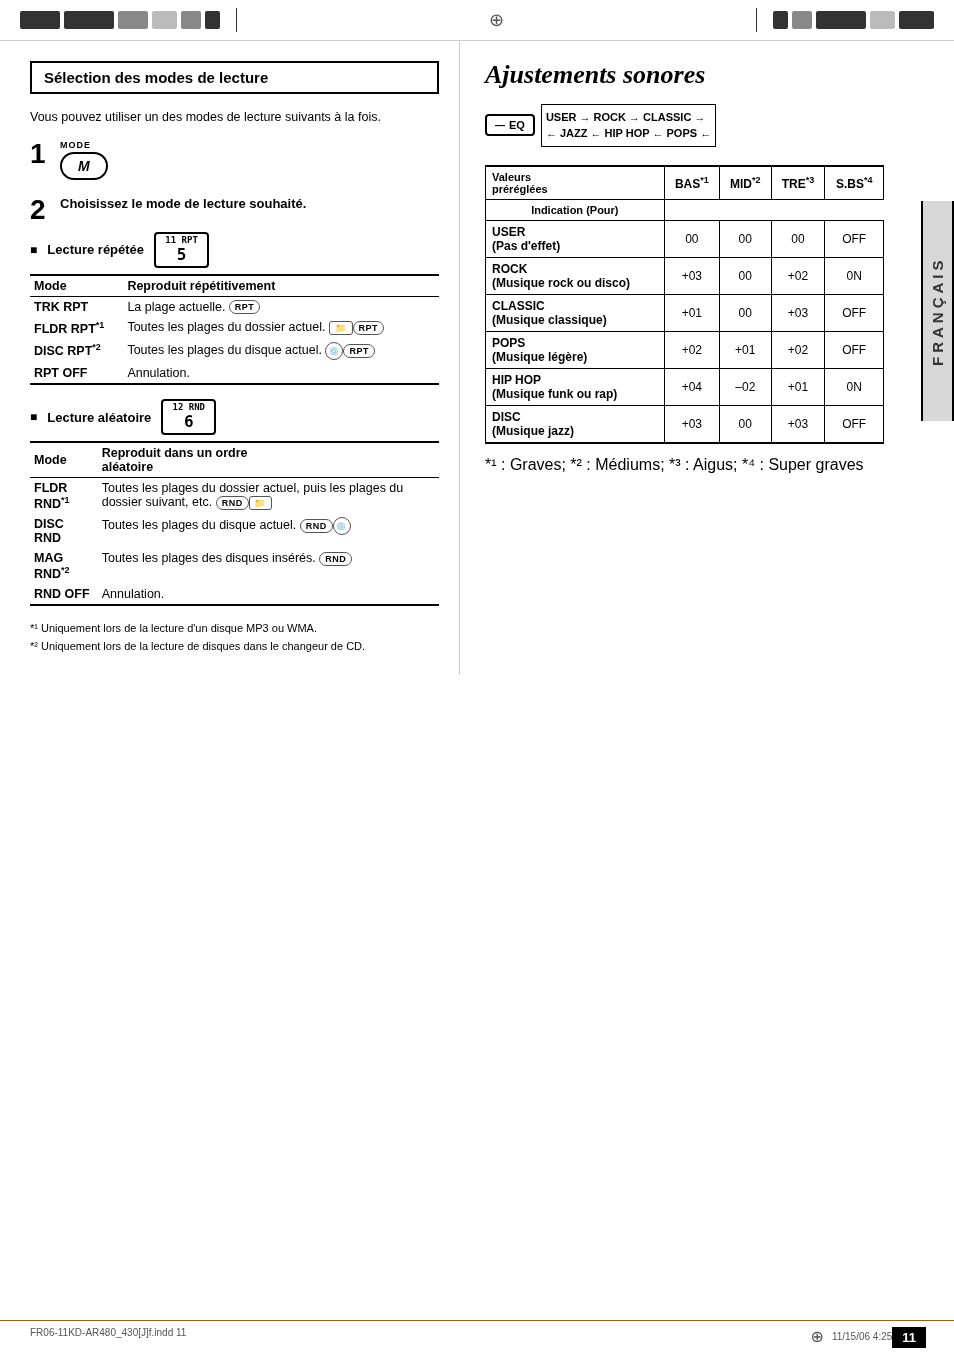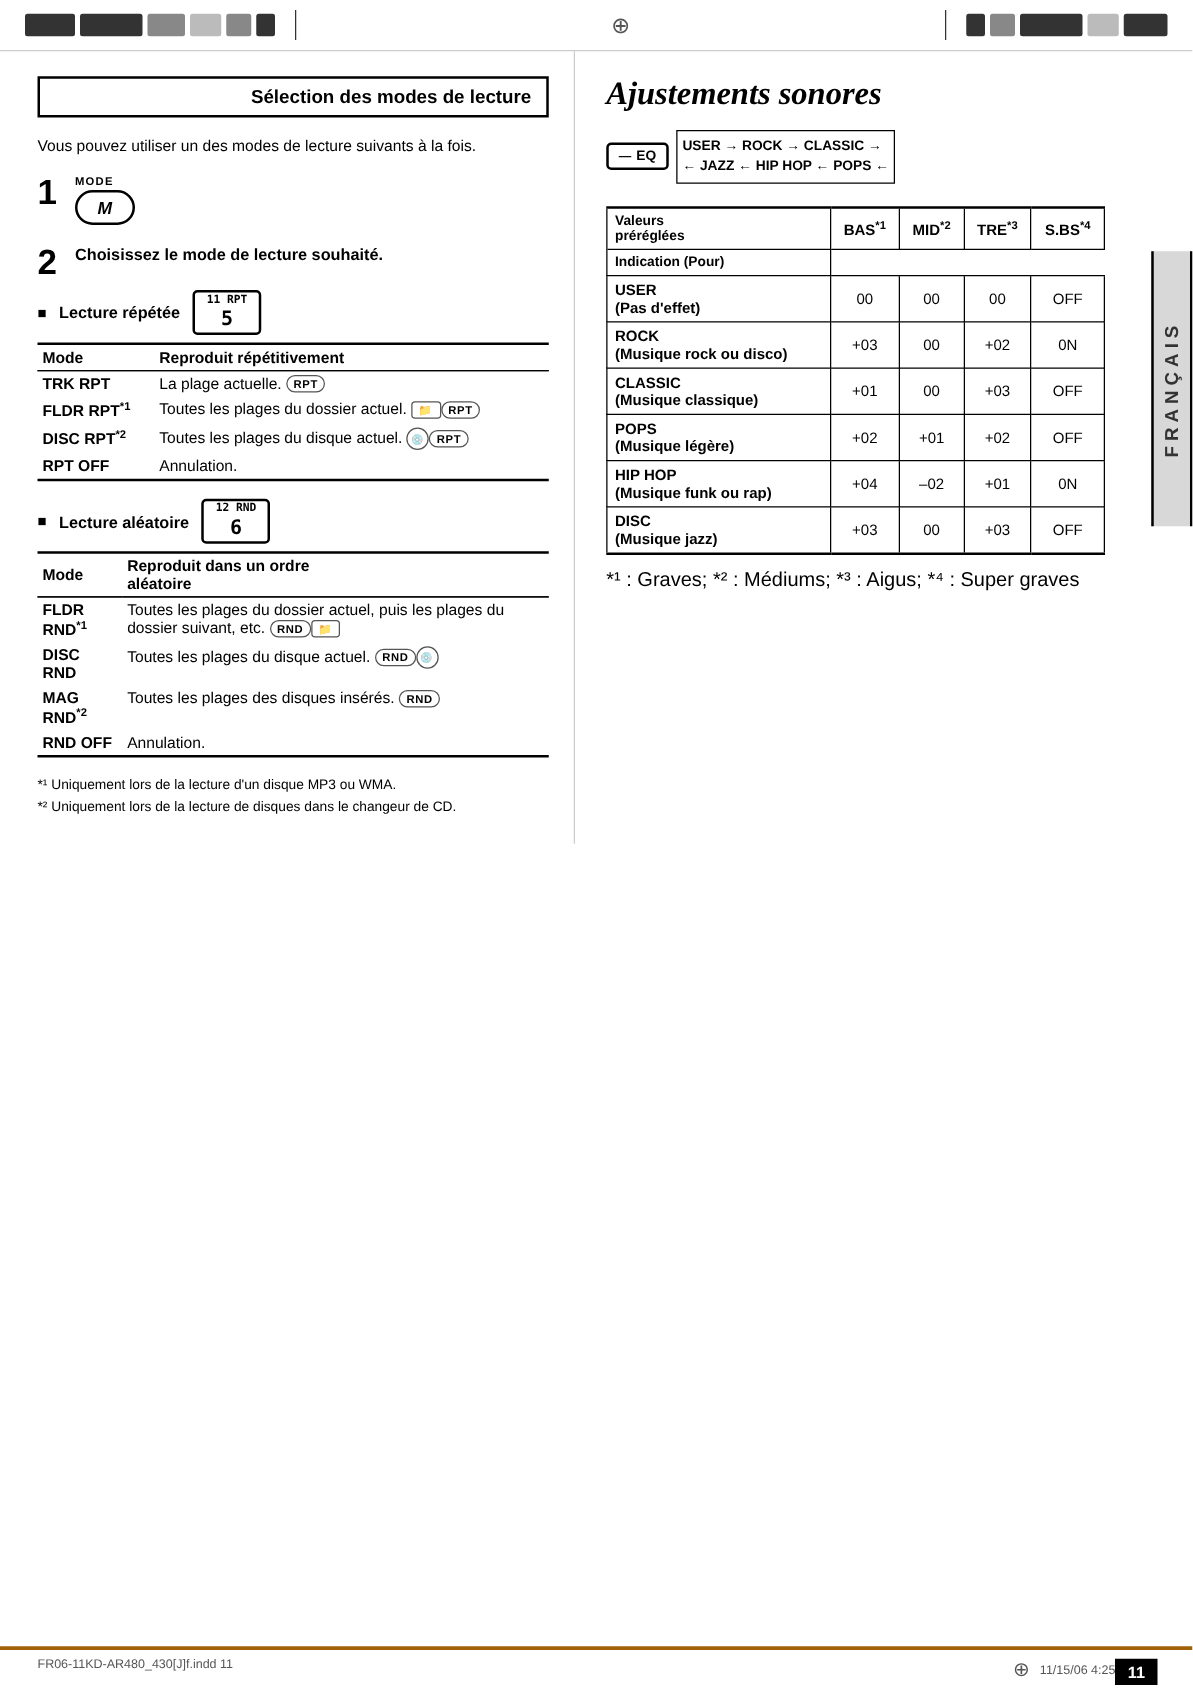--- a/index.html
+++ b/index.html
@@ -60,21 +60,21 @@
     
     .right-col {
       flex: 1;
       padding: 20px 20px 20px 25px;
       position: relative;
     }
 
     
     .section-title-box {
       border: 2px solid #000;
-      text-align: right;
+      text-align: left;
       padding: 6px 12px;
       margin-bottom: 14px;
       background: #fff;
     }
     .section-title-box span {
       font-size: 15px;
       font-weight: bold;
     }
 
     
@@ -479,21 +479,21 @@
         <tr class="header-row">
           <th style="text-align:left; font-size:11px; border-right:1px solid #000; vertical-align:bottom; border-bottom:0;">
             Valeurs<br>préréglées
           </th>
           <th>BAS<span class="superscript">*1</span></th>
           <th>MID<span class="superscript">*2</span></th>
           <th>TRE<span class="superscript">*3</span></th>
           <th>S.BS<span class="superscript">*4</span></th>
         </tr>
         <tr>
-          <th style="text-align:left; font-size:11px; border-right:1px solid #000;">Indication (Pour)</th>
+          <th style="text-align:center; font-size:11px; border-right:1px solid #000;">Indication (Pour)</th>
           <th colspan="4" style="border:none;border-bottom:1px solid #000;"></th>
         </tr>
       </thead>
       <tbody>
 
         <tr>
           <td class="label-cell">
             <span class="bold">USER</span><br>
             <span class="sub-label">(Pas d'effet)</span>
           </td>
@@ -561,21 +561,21 @@
     </table>
 
     <p style="font-size:16px; margin-top:6px;">*¹ : Graves; *² : Médiums; *³ : Aigus; *⁴ : Super graves</p>
 
     <div class="sidebar-label" style="position:absolute; right:0; top:160px; writing-mode:vertical-rl; transform:rotate(180deg); font-size:15px; font-weight:bold; letter-spacing:4px; color:#333; border-left:2px solid #000; border-right:2px solid #000; padding:16px 6px; background:#d8d8d8; height:220px; display:flex; align-items:center; justify-content:center;">FRANÇAIS</div>
 
   </div>
 </div>
 
 <div style="position:absolute; bottom:0; left:0; right:0;">
-  <div style="border-top:3px solid #a16207; padding:6px 30px; display:flex; justify-content:space-between; font-size:10px; color:#555;">
+  <div style="border-top:1px solid #a16207; padding:6px 30px; display:flex; justify-content:space-between; font-size:10px; color:#555;">
     <span>FR06-11KD-AR480_430[J]f.indd   11</span>
     <div style="display:flex; align-items:center; gap:8px;">
       <span class="compass-symbol" style="font-size:16px;">⊕</span>
       <span>11/15/06   4:25:40 PM</span>
     </div>
   </div>
   <div style="position:absolute; right:28px; bottom:4px; background:#000; color:#fff; padding:3px 10px; font-size:13px; font-weight:bold;">11</div>
 </div>
 
 </body></html>

